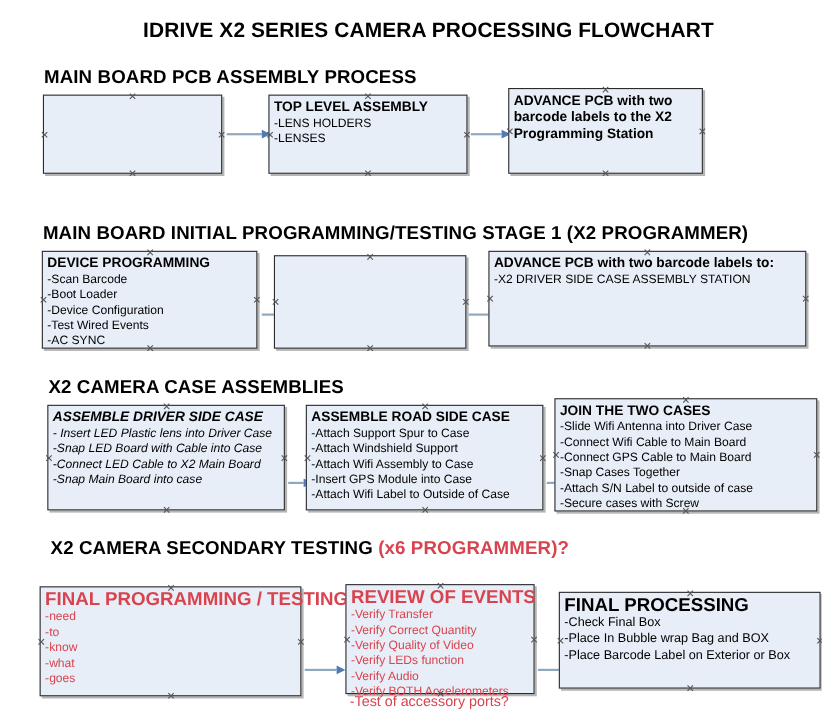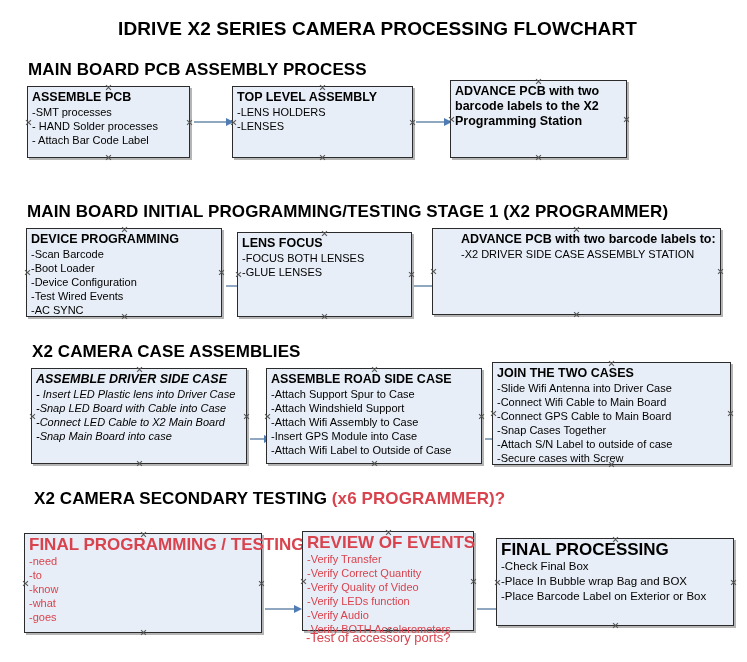--- a/index.html
+++ b/index.html
@@ -11,21 +11,21 @@
     width: 747px;
     height: 662px;
     position: relative;
     font-family: "Liberation Sans", sans-serif;
     color: #000000;
     overflow: hidden;
   }
 
   #canvas {
     position: absolute;
-    left: 4px; top: 0;
+    left: 16px; top: 0;
     width: 679px;
     height: 662px;
   }
 
   .title {
     position: absolute;
     left: 0;
     top: 18px;
     width: 747px;
     text-align: center;
@@ -134,26 +134,20 @@
 
 <div id="canvas">
 
   <div class="title">IDRIVE X2  SERIES CAMERA PROCESSING FLOWCHART</div>
 
   <div class="section-header" style="left:24px; top:60px;">
     <span>MAIN BOARD PCB ASSEMBLY PROCESS</span>
   </div>
 
   <div class="box" style="left:23px; top:86px; width:163px; height:72px;">
-    <div class="box-inner">
-      <div class="box-title">ASSEMBLE PCB</div>
-      <div class="box-line">-SMT processes</div>
-      <div class="box-line">- HAND Solder processes</div>
-      <div class="box-line">- Attach Bar Code Label</div>
-    </div>
     <span class="handle" style="left:50%; top:0;"></span>
     <span class="handle" style="left:50%; top:100%;"></span>
     <span class="handle" style="left:0; top:50%;"></span>
     <span class="handle" style="left:100%; top:50%;"></span>
   </div>
 
   <div class="arrow" style="left:190px; top:121px; width:32px;"></div>
 
   <div class="box" style="left:228px; top:86px; width:181px; height:72px;">
     <div class="box-inner">
@@ -194,34 +188,29 @@
     </div>
     <span class="handle" style="left:50%; top:0;"></span>
     <span class="handle" style="left:50%; top:100%;"></span>
     <span class="handle" style="left:0; top:50%;"></span>
     <span class="handle" style="left:100%; top:50%;"></span>
   </div>
 
   <div class="arrow" style="left:222px; top:285px; width:18px;"></div>
 
   <div class="box" style="left:233px; top:232px; width:175px; height:85px;">
-    <div class="box-inner">
-      <div class="box-title">LENS FOCUS</div>
-      <div class="box-line">-FOCUS BOTH LENSES</div>
-      <div class="box-line">-GLUE LENSES</div>
-    </div>
     <span class="handle" style="left:50%; top:0;"></span>
     <span class="handle" style="left:50%; top:100%;"></span>
     <span class="handle" style="left:0; top:50%;"></span>
     <span class="handle" style="left:100%; top:50%;"></span>
   </div>
 
   <div class="arrow" style="left:410px; top:285px; width:18px;"></div>
 
-  <div class="box" style="left:428px; top:228px; width:289px; height:87px;padding-left:24px;">
+  <div class="box" style="left:428px; top:228px; width:289px; height:87px;">
     <div class="box-inner">
       <div class="box-title">ADVANCE PCB with two barcode labels to:</div>
       <div class="box-line">-X2 DRIVER  SIDE  CASE  ASSEMBLY STATION</div>
     </div>
     <span class="handle" style="left:50%; top:0;"></span>
     <span class="handle" style="left:50%; top:100%;"></span>
     <span class="handle" style="left:0; top:50%;"></span>
     <span class="handle" style="left:100%; top:50%;"></span>
   </div>
 

